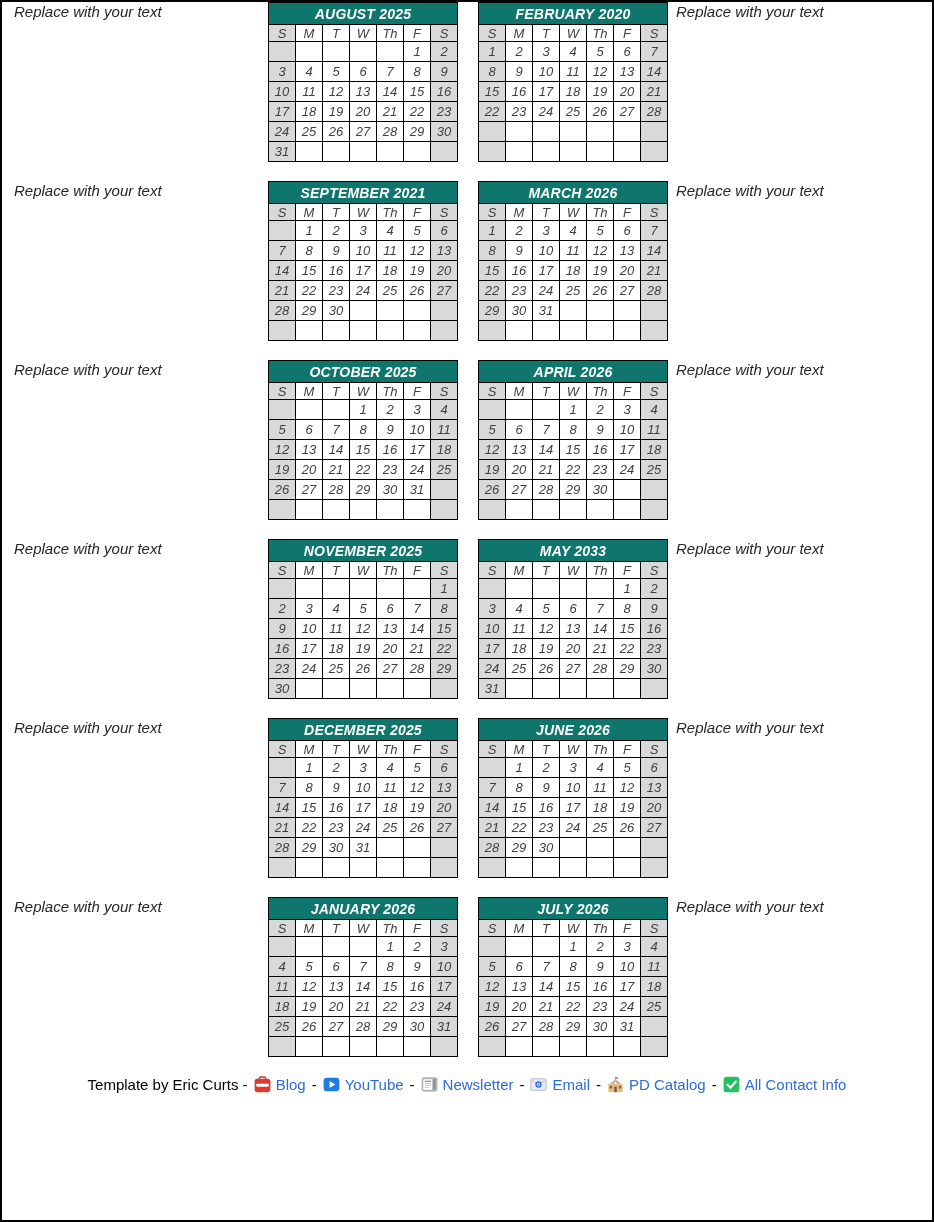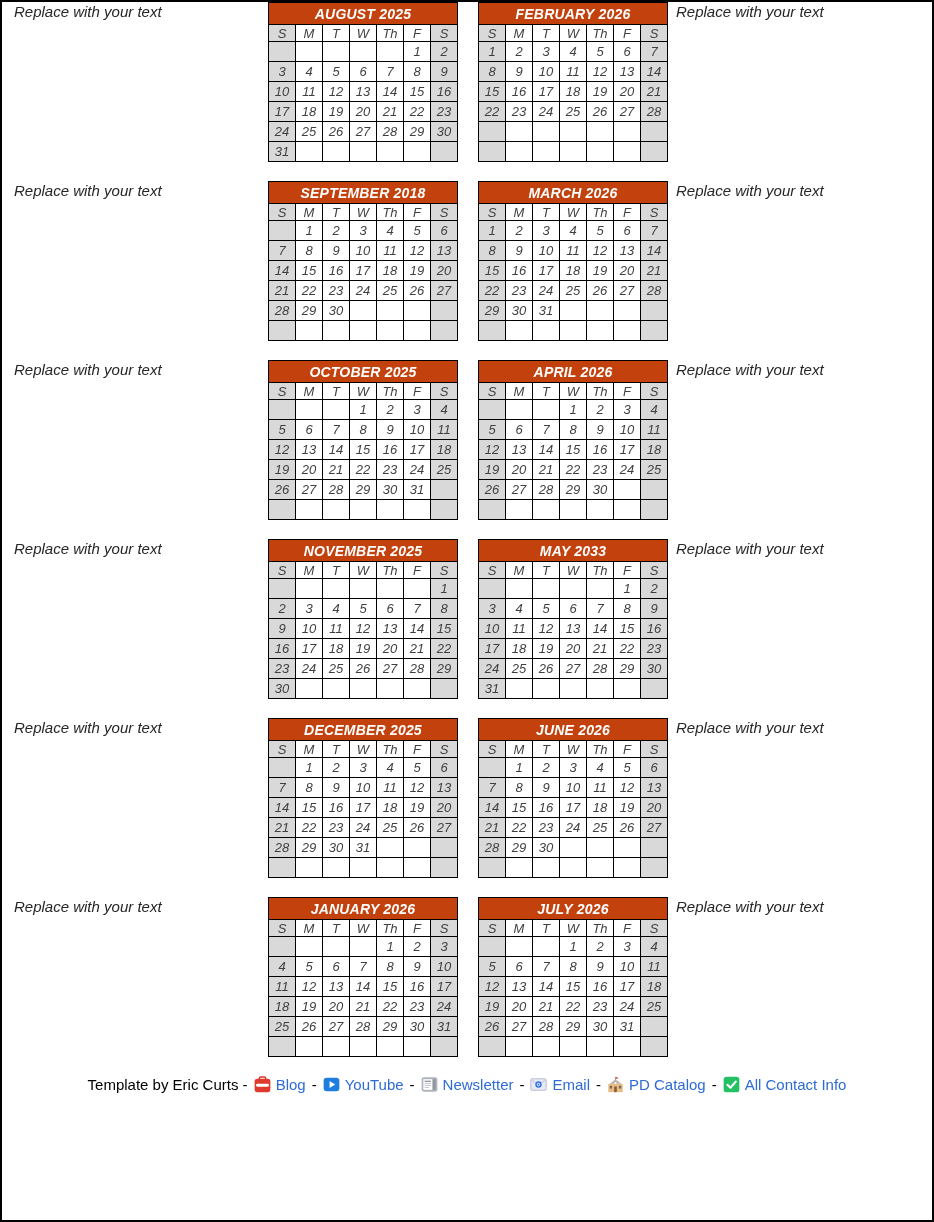--- a/index.html
+++ b/index.html
@@ -18,21 +18,21 @@
   .gap { width:20px; flex:0 0 20px; }
   .note-right { padding-left:8px; }
   table.cal {
     width:190px; flex:0 0 190px; border-collapse:collapse; table-layout:fixed;
   }
   table.cal th, table.cal td {
     border:1px solid #000; text-align:center; padding:0;
     font-size:13px; font-weight:normal; color:#3f3f3f; background:#fff;
   }
   table.cal th.month-name {
-    background:#c2410c; color:#fff; font-weight:bold; font-size:14px;
+    background:#0f766e; color:#fff; font-weight:bold; font-size:14px;
     height:21px; letter-spacing:0.2px;
   }
   table.cal tr.dow th { height:16px; }
   table.cal td { height:19px; }
   table.cal .wknd { background:#d9d9d9; }
   .footer { text-align:center; margin-top:4px; }
   .footer-note { font-size:15px; color:#000; margin-bottom:5px; }
   .footer-line2 {
     font-size:15px; color:#000;
     display:flex; justify-content:center; align-items:center; flex-wrap:nowrap;
@@ -119,21 +119,21 @@
               <td></td>
               <td></td>
               <td class="wknd"></td>
             </tr>
           </tbody>
         </table>
         <div class="gap"></div>
         <table class="cal">
           <thead>
             <tr>
-              <th class="month-name" colspan="7">FEBRUARY 2026</th>
+              <th class="month-name" colspan="7">FEBRUARY 2020</th>
             </tr>
             <tr class="dow">
               <th class="wknd">S</th>
               <th>M</th>
               <th>T</th>
               <th>W</th>
               <th>Th</th>
               <th>F</th>
               <th class="wknd">S</th>
             </tr>
@@ -195,21 +195,21 @@
             </tr>
           </tbody>
         </table>
         <div class="side-note note-right">Replace with your text</div>
       </div>
       <div class="cal-row">
         <div class="side-note note-left">Replace with your text</div>
         <table class="cal">
           <thead>
             <tr>
-              <th class="month-name" colspan="7">SEPTEMBER 2018</th>
+              <th class="month-name" colspan="7">SEPTEMBER 2021</th>
             </tr>
             <tr class="dow">
               <th class="wknd">S</th>
               <th>M</th>
               <th>T</th>
               <th>W</th>
               <th>Th</th>
               <th>F</th>
               <th class="wknd">S</th>
             </tr>

